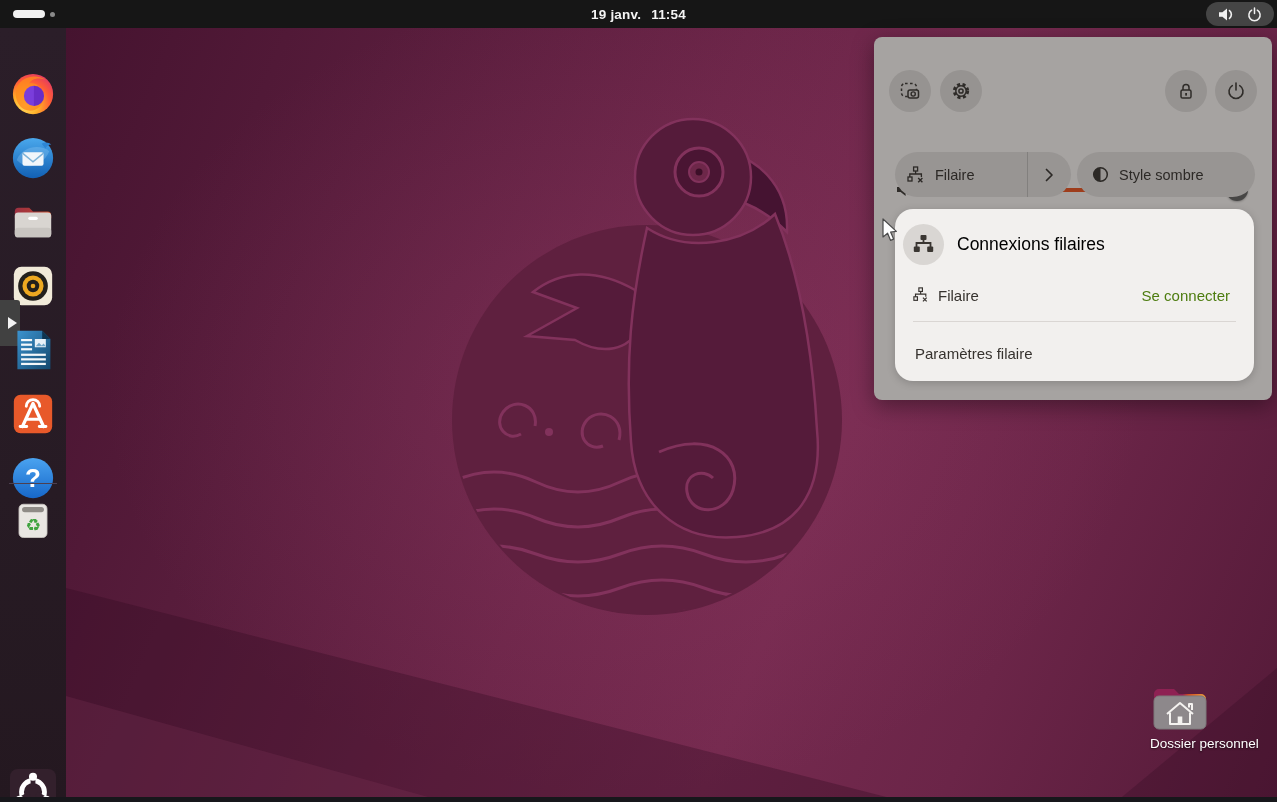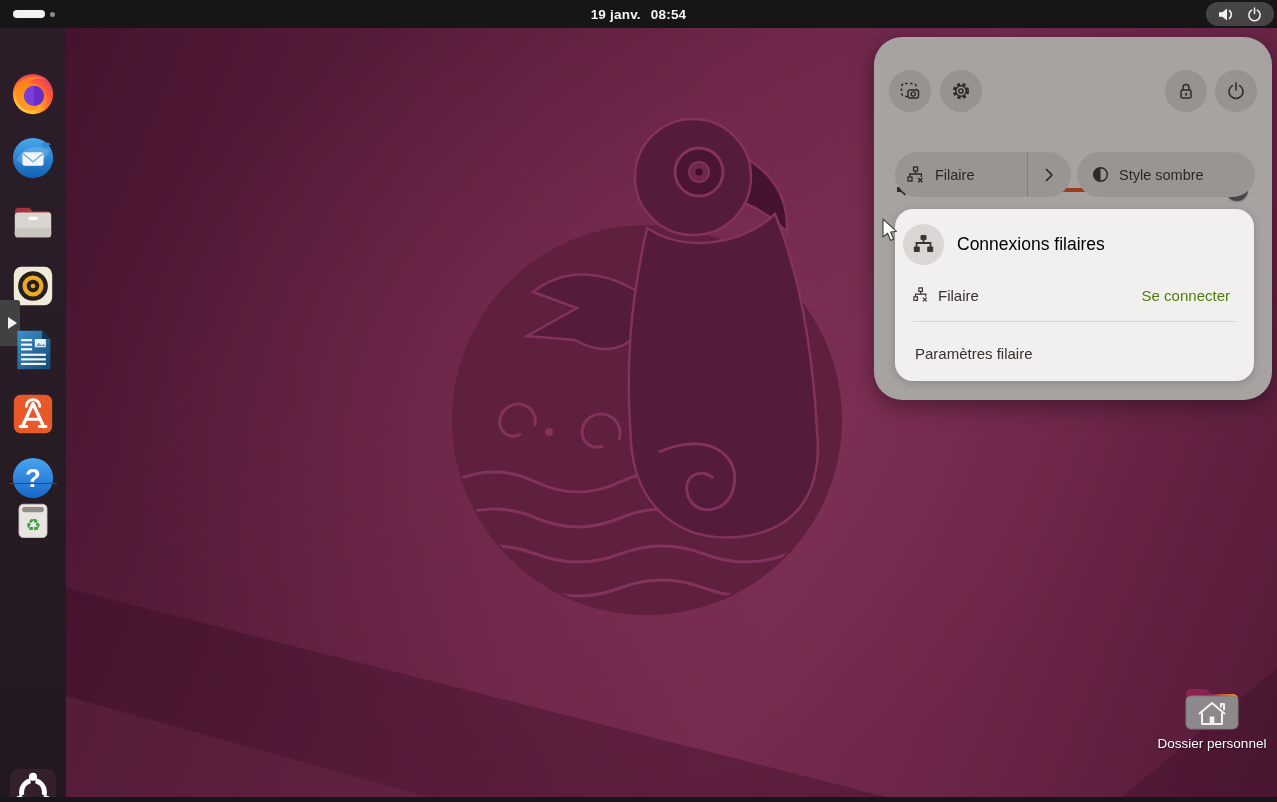--- a/index.html
+++ b/index.html
@@ -34,27 +34,27 @@
   
   .wallpaper { position:absolute; left:66px; top:28px; width:1211px; height:774px;
     background:
       radial-gradient(ellipse 720px 560px at 46% 47%, rgba(158,66,110,.30), rgba(0,0,0,0) 72%),
       linear-gradient(112deg,#45132f 0%, #571c3b 22%, #6b2548 45%, #752a4f 62%, #6b2548 78%, #541a38 100%);
     z-index:1; }
   .wallpaper svg { position:absolute; left:0; top:0; }
 
   
   .home-item { position:absolute; left:1150px; top:683px; width:124px; height:82px;
-    z-index:10; display:flex; flex-direction:column; align-items:center; }
+    z-index:10; display:flex; flex-direction:column; align-items:flex-start; }
   .home-label { margin-top:3px; color:#ffffff; font-size:13.5px;
     text-shadow:0 1px 2px rgba(0,0,0,.65); white-space:nowrap; }
 
   
   .qs { position:absolute; left:874px; top:37px; width:398px; height:363px;
-    background:#a6a3a1; border-radius:28px; z-index:60;
+    background:#a6a3a1; border-radius:8px; z-index:60;
     box-shadow:0 6px 22px rgba(0,0,0,.38); }
   .qs-btn { position:absolute; width:42px; height:42px; border-radius:50%;
     background:#969391; display:flex; align-items:center; justify-content:center; }
   .qs-slider-row { position:absolute; left:0; top:68px; width:398px; height:34px; }
   .qs-slider-track { position:absolute; left:56px; top:83px; width:318px; height:4px;
     border-radius:2px; background:#8f8c8a; }
   .qs-slider-fill { position:absolute; left:0; top:0; bottom:0; background:#9e3d1c; border-radius:2px; }
   .qs-slider-handle { position:absolute; right:-10px; top:-9px; width:22px; height:22px;
     border-radius:50%; background:#474645; box-shadow:0 1px 2px rgba(0,0,0,.25); }
   .qs-pill { position:absolute; top:115px; height:45px; border-radius:22.5px;
@@ -133,21 +133,21 @@
         <circle cx="52" cy="-248" r="3.5" fill="#3c0f28"></circle>
       </g>
     </svg>
   </div>
 
   <div class="topbar">
     <div class="ws-pill"></div>
     <div class="ws-dot"></div>
     <div class="clock">
       <span>19 janv.</span>
-      <span>08:54</span>
+      <span>11:54</span>
     </div>
     <div class="tray">
       <svg width="17" height="15" viewBox="0 0 17 15">
         <path d="M1 5.2 h3.4 L9 1.5 v12 L4.4 9.8 H1 Z" fill="#f2f2f2"></path>
         <path d="M11.5 3.6 a5 5 0 0 1 0 7.8" stroke="#f2f2f2" stroke-width="1.6" fill="none" stroke-linecap="round"></path>
       </svg>
       <svg width="15" height="15" viewBox="0 0 16 16">
         <path d="M5 3.4 A6 6 0 1 0 11 3.4" stroke="#f2f2f2" stroke-width="1.6" fill="none" stroke-linecap="round"></path>
         <path d="M8 1 v6" stroke="#f2f2f2" stroke-width="1.6" stroke-linecap="round"></path>
       </svg>

